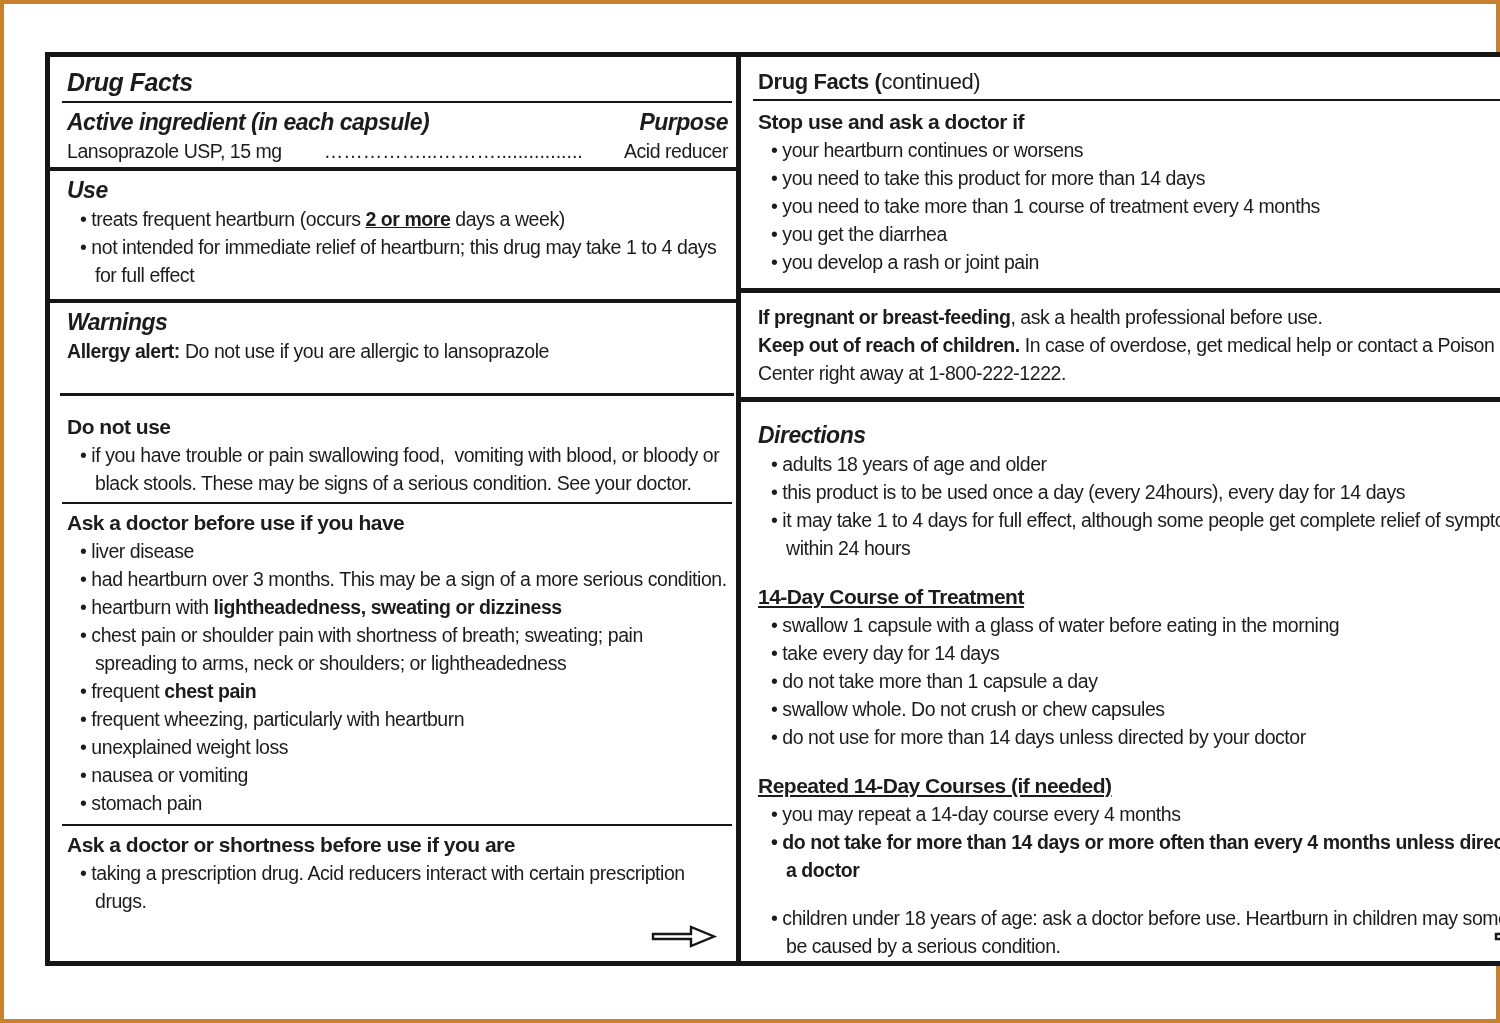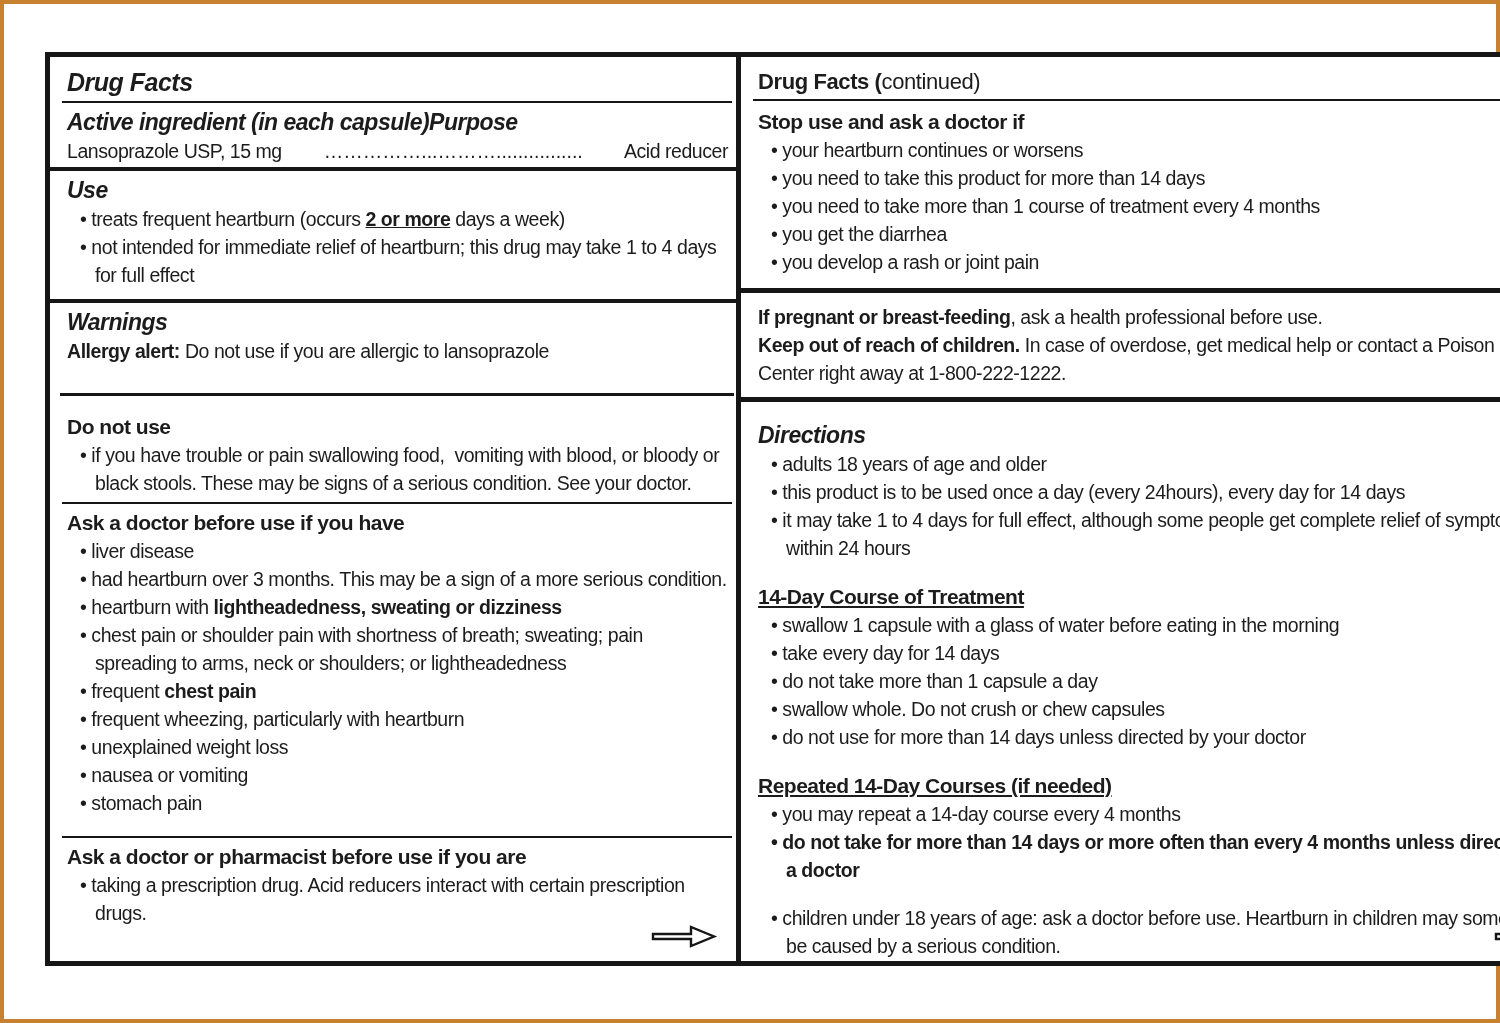--- a/index.html
+++ b/index.html
@@ -25,21 +25,21 @@
   .h-b{font-weight:bold;font-size:21px;line-height:29px;letter-spacing:-0.5px;}
   .h-u{text-decoration:underline;}
   .title-b{font-weight:bold;font-size:22px;line-height:30px;letter-spacing:-0.4px;}
   .title-light{font-weight:normal;font-size:22px;letter-spacing:-0.4px;}
   .bullet{padding-left:28px;text-indent:-15px;}
   .bullet::before{content:"\2022\00a0";}
   .bold{font-weight:bold;}
   .bu{font-weight:bold;text-decoration:underline;}
   .leader-row{display:flex;align-items:baseline;white-space:nowrap;gap:42px;}
   .leader{flex:1 1 auto;overflow:hidden;letter-spacing:0;}
-  .flex-split{display:flex;justify-content:flex-start;align-items:baseline;}
+  .flex-split{display:flex;justify-content:space-between;align-items:baseline;}
   .arrow{position:absolute;right:26px;bottom:11px;width:68px;height:27px;}
   .gap-t{margin-top:20px;}
 </style>
 </head>
 <body>
 
 <div class="frame"></div>
 
 <div class="panel left">
 
@@ -71,36 +71,36 @@
     <div><span class="bold">Allergy alert:</span><span> Do not use if you are allergic to lansoprazole</span></div>
   </div>
   <div class="midrule"></div>
 
   <div class="section" style="padding-top:16px;padding-bottom:5px;">
     <div class="h-b">Do not use</div>
     <div class="bullet">if you have trouble or pain swallowing food,&nbsp; vomiting with blood, or bloody or black stools. These may be signs of a serious condition. See your doctor.</div>
   </div>
   <div class="thinrule"></div>
 
-  <div class="section" style="padding-bottom:19px;">
+  <div class="section" style="padding-bottom:7px;">
     <div class="h-b">Ask a doctor before use if you have</div>
     <div class="bullet">liver disease</div>
     <div class="bullet">had heartburn over 3 months. This may be a sign of a more serious condition.</div>
     <div class="bullet"><span>heartburn with </span><span class="bold">lightheadedness, sweating or dizziness</span></div>
     <div class="bullet">chest pain or shoulder pain with shortness of breath; sweating; pain spreading to arms, neck or shoulders; or lightheadedness</div>
     <div class="bullet"><span>frequent </span><span class="bold">chest pain</span></div>
     <div class="bullet">frequent wheezing, particularly with heartburn</div>
     <div class="bullet">unexplained weight loss</div>
     <div class="bullet">nausea or vomiting</div>
     <div class="bullet">stomach pain</div>
   </div>
   <div class="thinrule"></div>
 
   <div class="section">
-    <div class="h-b">Ask a doctor or pharmacist before use if you are</div>
+    <div class="h-b">Ask a doctor or shortness before use if you are</div>
     <div class="bullet">taking a prescription drug. Acid reducers interact with certain prescription drugs.</div>
   </div>
 
   <svg class="arrow" viewBox="0 0 68 27">
     <polygon points="3,11 41,11 41,4 64,13.5 41,23 41,16 3,16" fill="#ffffff" stroke="#161616" stroke-width="2.4"></polygon>
   </svg>
 </div>
 
 <div class="panel right">
 

